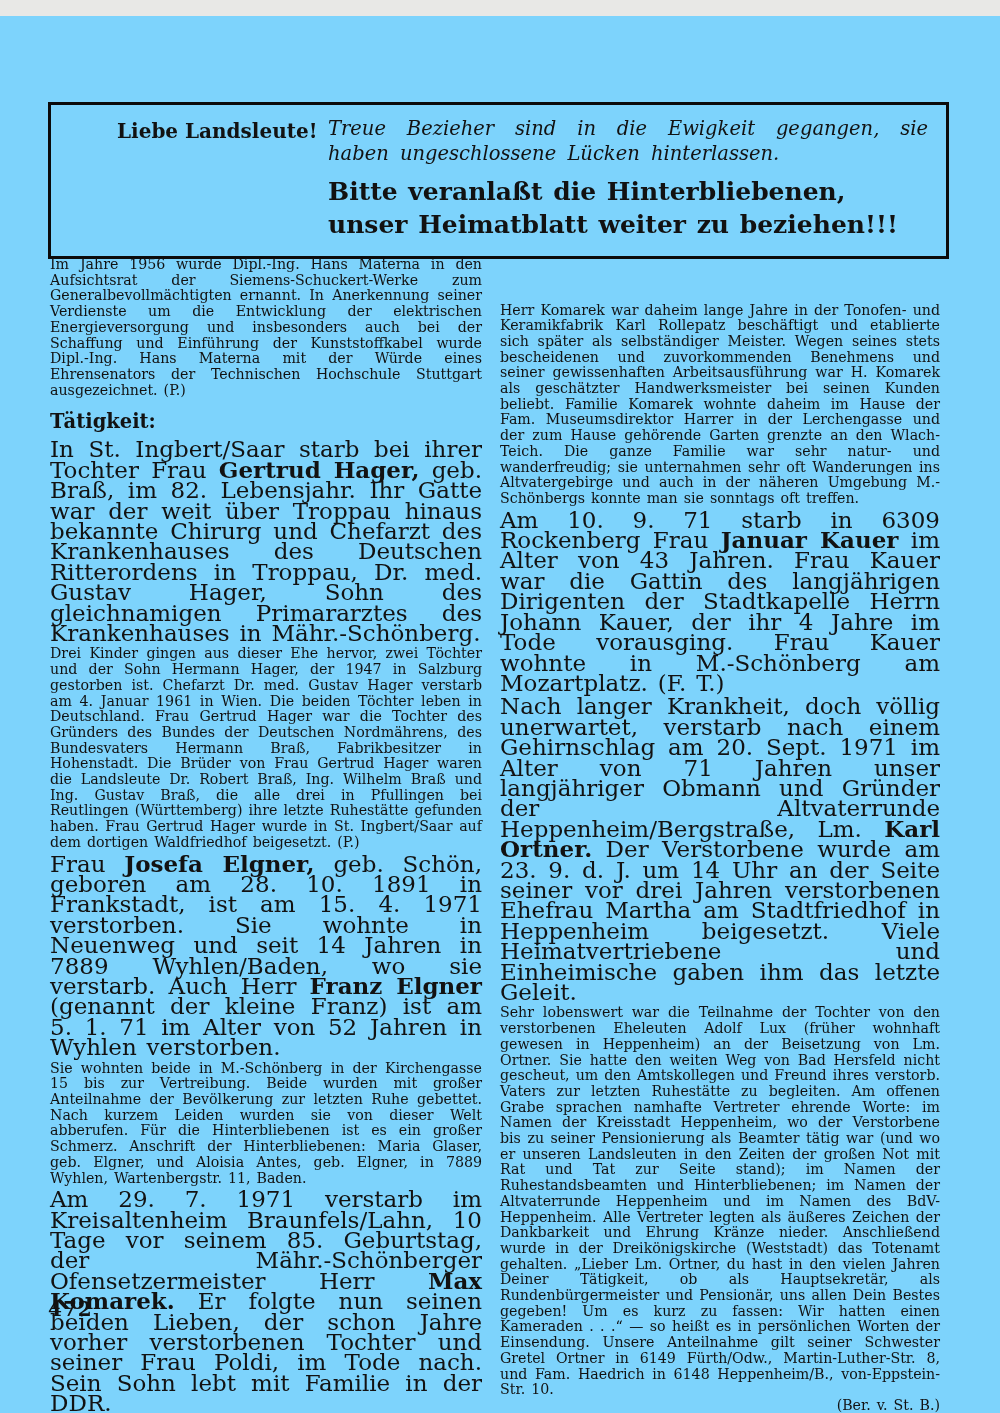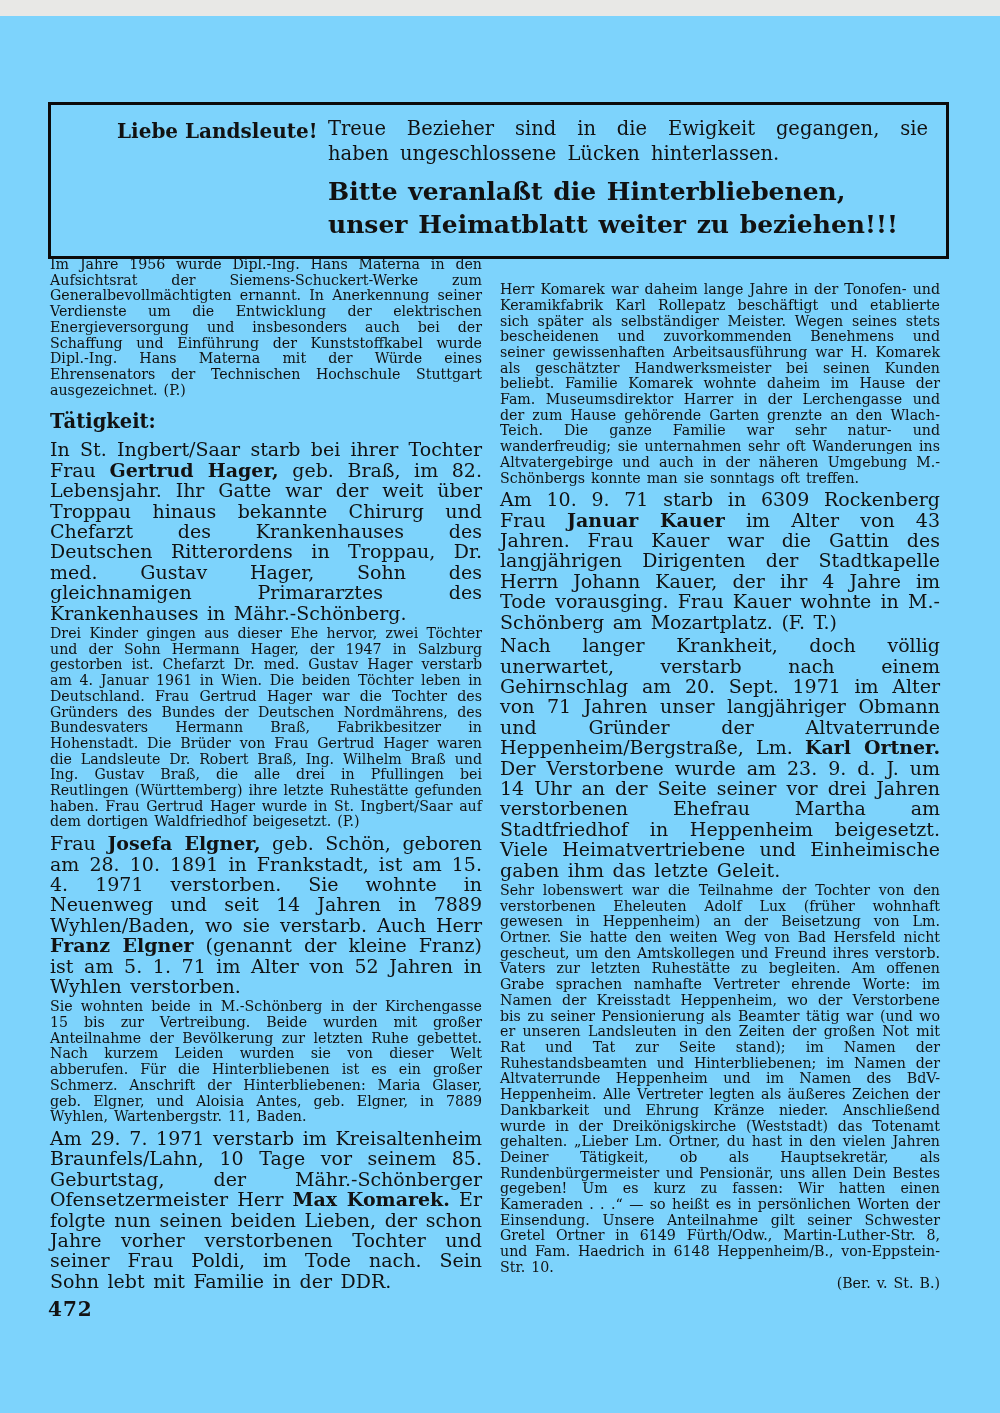--- a/index.html
+++ b/index.html
@@ -34,20 +34,21 @@
     font-weight:bold;
     font-size:20px;
     white-space:nowrap;
   }
   .notice-body { flex:1 1 auto; min-width:0; }
   .notice-message {
     font-size:19.5px;
     line-height:25px;
     text-align:justify;
     word-spacing:5px;
+    font-style:italic;
   }
   .notice-appeal {
     margin-top:9px;
     font-size:25px;
     font-weight:bold;
     line-height:33px;
     word-spacing:2px;
   }
   
   .columns {
@@ -55,21 +56,21 @@
     left:50px; top:241px;
     width:905px;
     display:flex;
     gap:18px;
     align-items:flex-end;
   }
   .col { box-sizing:border-box; }
   .col.left  { width:432px; }
   .col.right { width:440px; }
   .para-large {
-    font-size:19px;
+    font-size:23px;
     line-height:20.4px;
     text-align:justify;
     word-spacing:2.5px;
     margin:0 0 3px 0;
   }
   .para-small {
     font-size:14.2px;
     line-height:15.7px;
     text-align:justify;
     word-spacing:1.5px;

